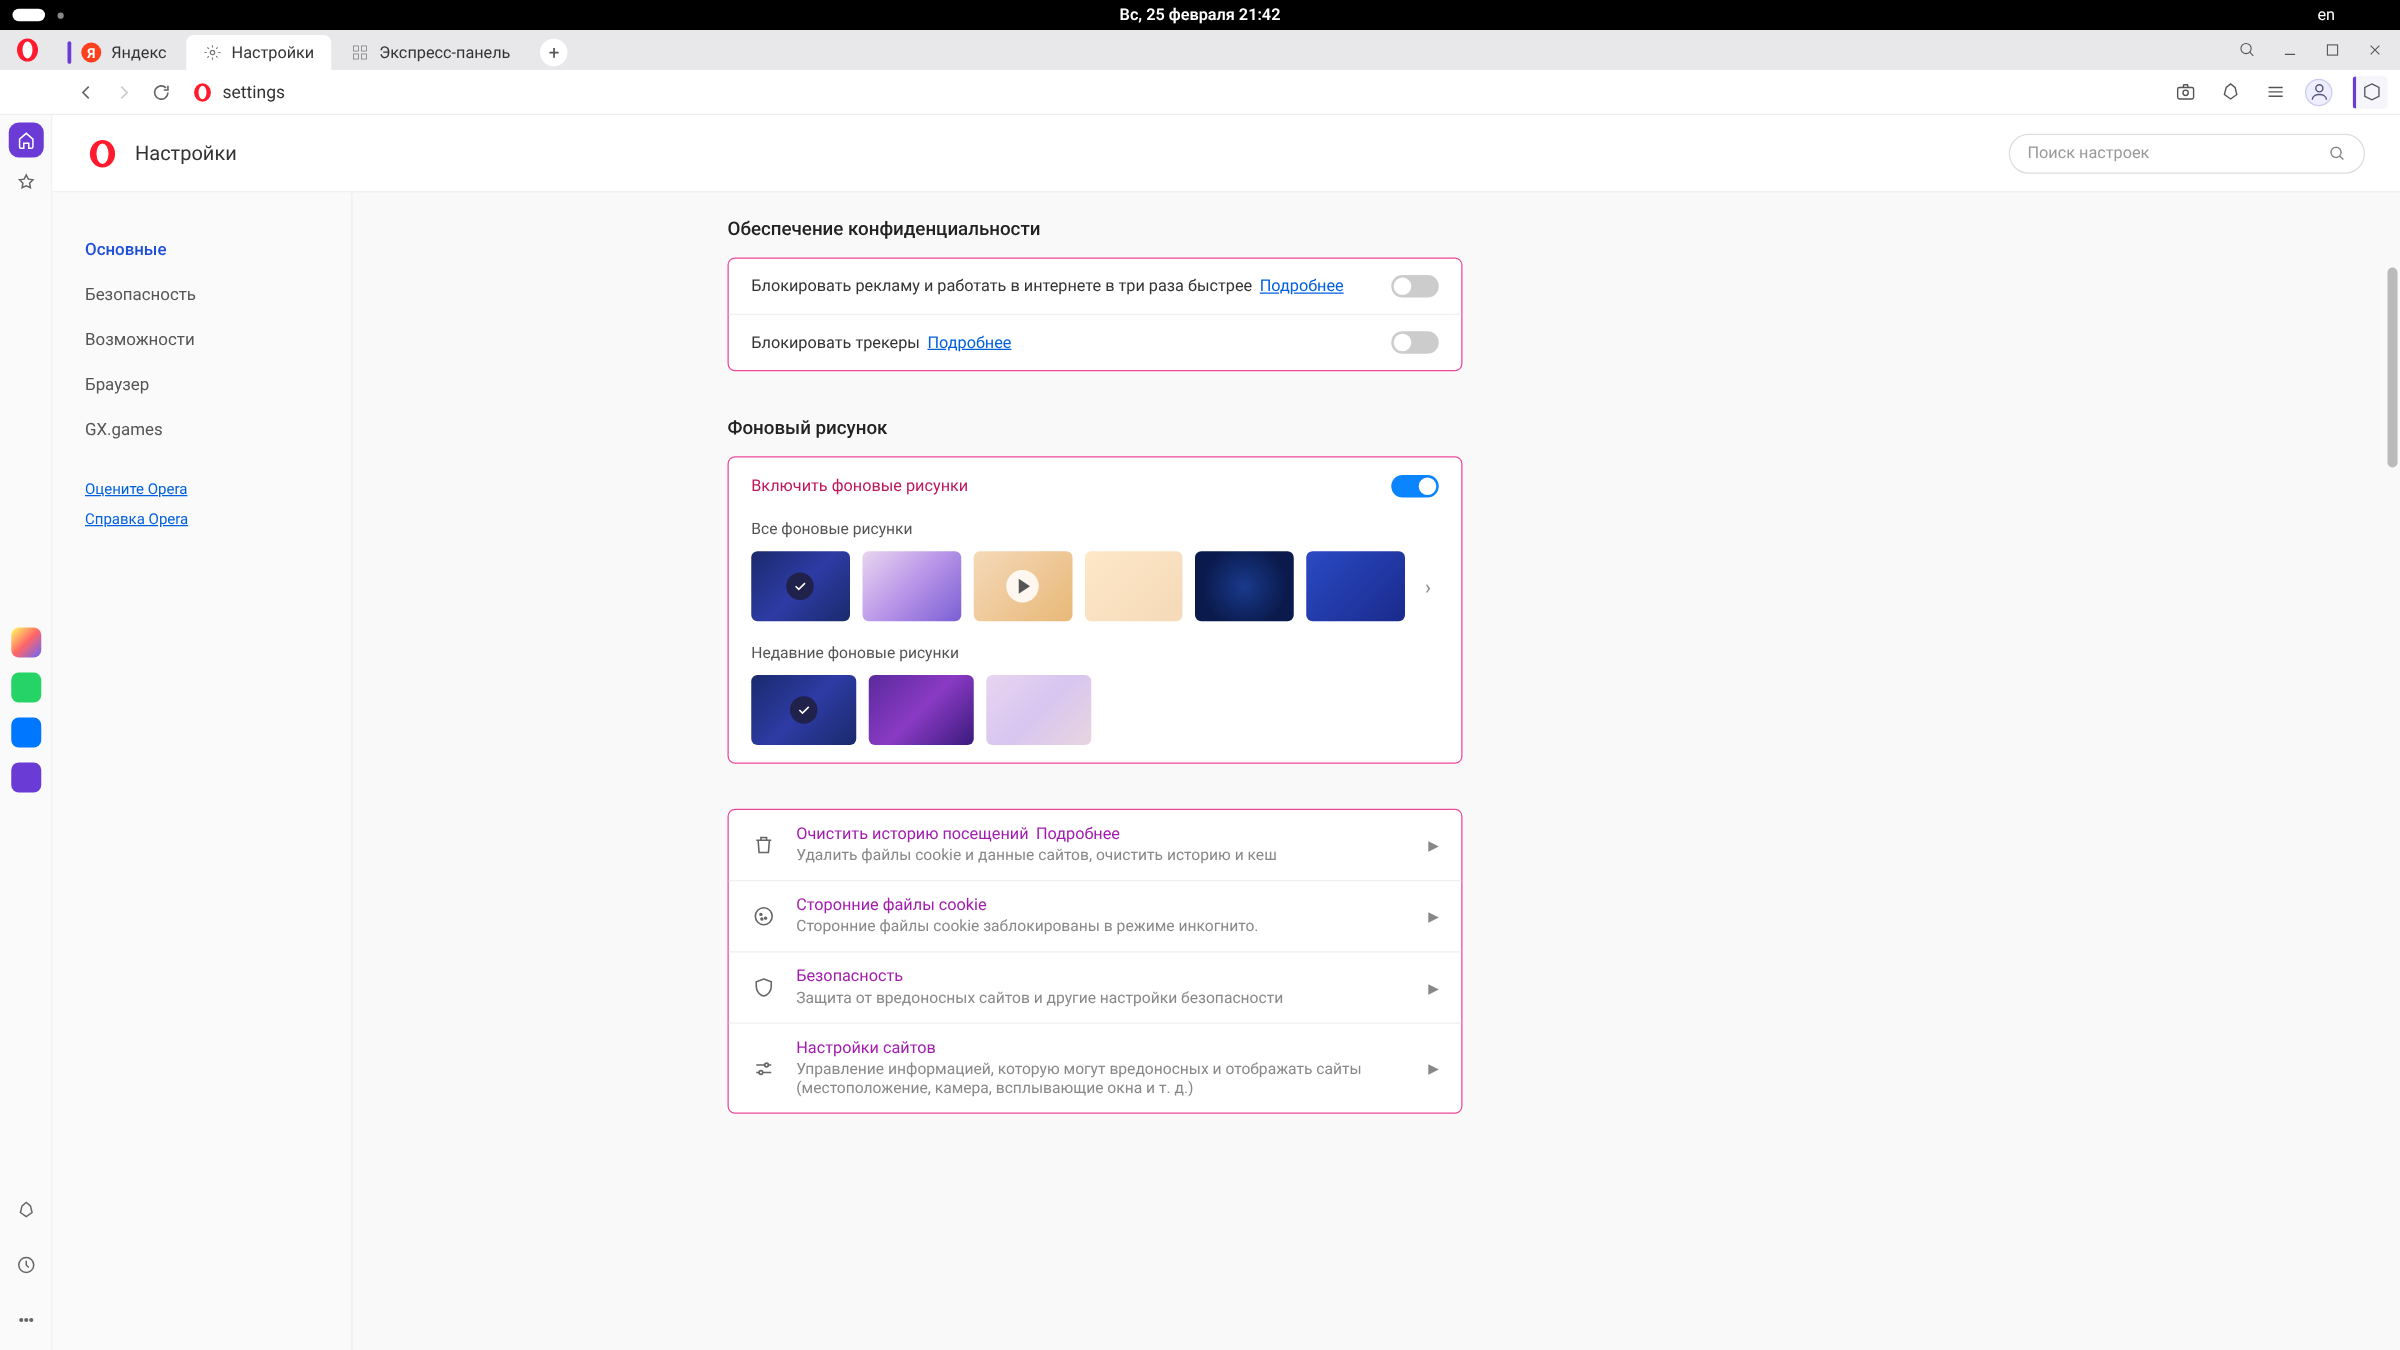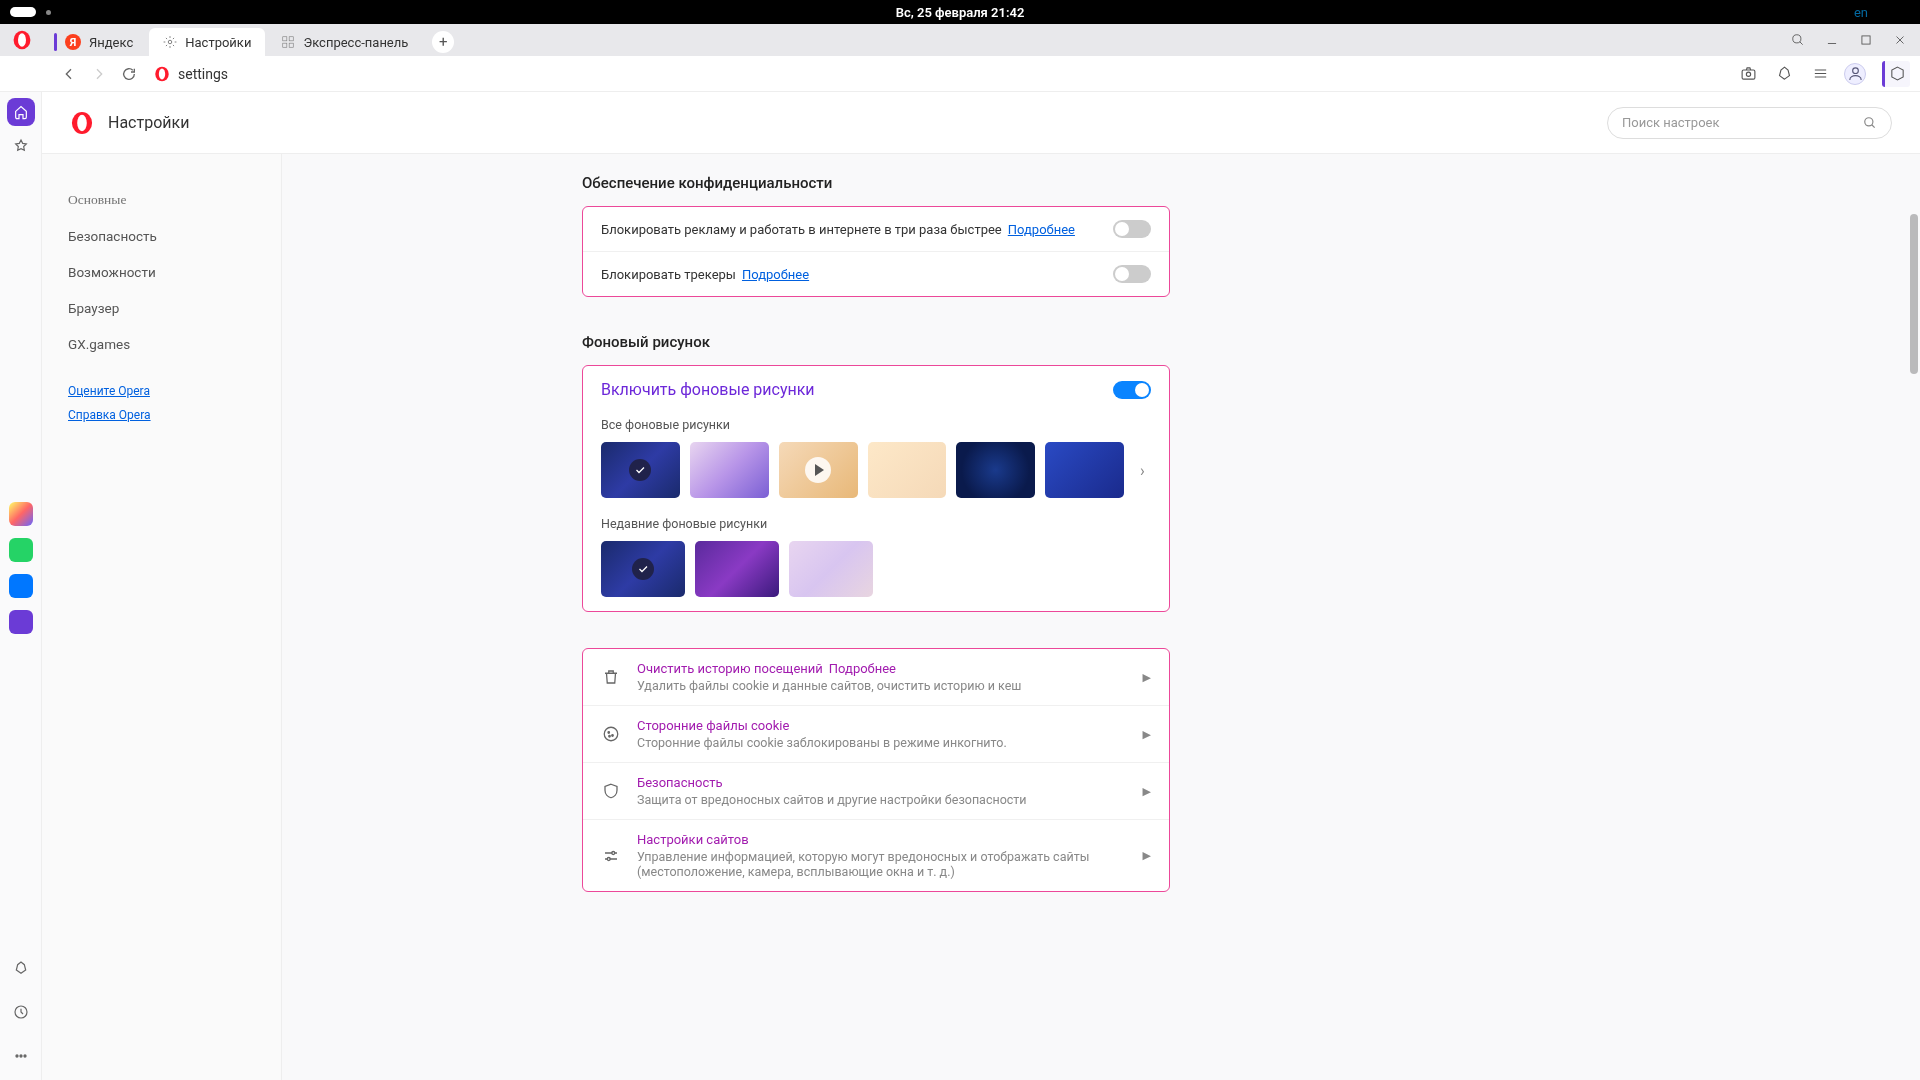--- a/index.html
+++ b/index.html
@@ -4,21 +4,21 @@
 <style>
 * { margin: 0; padding: 0; box-sizing: border-box; font-family: -apple-system, BlinkMacSystemFont, "Segoe UI", Roboto, sans-serif; }
 body { width: 1920px; height: 1080px; overflow: hidden; background: #000; }
 
 
 .osbar { height: 24px; background: #000; display: flex; align-items: center; color: #fff; font-size: 13px; padding: 0 10px; }
 .osbar .pill { width: 26px; height: 10px; border-radius: 6px; background: #fff; margin-right: 6px; }
 .osbar .dot { width: 5px; height: 5px; border-radius: 50%; background: #888; margin-left: 4px; }
 .osbar .center { position: absolute; left: 50%; transform: translateX(-50%); font-weight: 600; }
 .osbar .right { margin-left: auto; display: flex; gap: 14px; align-items: center; }
-.osbar .right svg, .osbar .right .lang { color: #0369a1; fill: #fff; }
+.osbar .right svg, .osbar .right .lang { color: #ffffff; fill: #fff; }
 
 
 .browser { position: absolute; top: 24px; left: 0; right: 0; bottom: 0; background: #fff; display: flex; flex-direction: column; }
 .tabbar { height: 32px; background: #e8e8eb; display: flex; align-items: flex-end; padding-left: 6px; position: relative; }
 .opera-o { width: 20px; height: 20px; margin: 0 8px 6px 6px; }
 .tabs { display: flex; align-items: flex-end; height: 100%; padding-bottom: 0; }
 .tab { height: 28px; display: flex; align-items: center; padding: 0 14px; font-size: 13px; color: #333; gap: 8px; border-radius: 6px 6px 0 0; margin-right: 2px; position: relative; }
 .tab.active { background: #fff; }
 .tab .ybar { width: 3px; height: 18px; background: #6b3bd6; border-radius: 2px; }
 .tab .yicon { width: 16px; height: 16px; background: #fc3f1d; border-radius: 50%; display: flex; align-items: center; justify-content: center; color: #fff; font-size: 11px; font-weight: 700; }
@@ -57,38 +57,38 @@
 
 .shdr { height: 62px; background: #fff; display: flex; align-items: center; padding: 0 28px; border-bottom: 1px solid #eee; }
 .shdr .ologo { width: 24px; height: 24px; margin-right: 14px; }
 .shdr .ttl { font-size: 16px; color: #333; }
 .shdr .search { margin-left: auto; width: 285px; height: 32px; border: 1px solid #ddd; border-radius: 16px; display: flex; align-items: center; padding: 0 14px; font-size: 13px; color: #999; }
 .shdr .search svg { width: 14px; height: 14px; margin-left: auto; stroke: #888; fill: none; stroke-width: 2; }
 
 .pbody { flex: 1; display: flex; min-height: 0; }
 .snav { width: 240px; background: #fafafa; border-right: 1px solid #eee; padding: 28px 14px; }
 .snav .ni { padding: 10px 12px; font-size: 13.5px; color: #555; cursor: pointer; border-radius: 4px; }
-.snav .ni.active { color: #737373; font-weight: 500; font-family: Liberation Serif, serif; }
+.snav .ni.active { color: #1d4ed8; font-weight: 500; }
 .snav .lk { display: block; margin-top: 22px; padding-left: 12px; font-size: 12px; color: #0060df; text-decoration: underline; cursor: pointer; }
 .snav .lk + .lk { margin-top: 10px; }
 
 .content { flex: 1; overflow-y: auto; padding: 20px 0 40px 300px; }
 .csec { width: 588px; margin-bottom: 36px; }
 .csec h2 { font-size: 15px; font-weight: 500; color: #222; margin-bottom: 14px; }
 .card { background: #fff; border: 1px solid #ec4899; border-radius: 6px; }
 .row { padding: 13px 18px; display: flex; align-items: center; font-size: 13px; color: #333; border-bottom: 1px solid #f0f0f0; }
 .row:last-child { border-bottom: none; }
 .row a { color: #0060df; text-decoration: underline; margin-left: 6px; font-size: 13px; cursor: pointer; }
 .toggle { margin-left: auto; width: 38px; height: 18px; border-radius: 10px; background: #ccc; position: relative; cursor: pointer; }
 .toggle::after { content: ''; position: absolute; width: 14px; height: 14px; border-radius: 50%; background: #fff; top: 2px; left: 2px; transition: left 0.2s; }
 .toggle.on { background: #0a84ff; }
 .toggle.on::after { left: 22px; }
 
 .wallp { padding: 14px 18px; }
-.wallp .wtitle { font-size: 16px; color: #6d28d9; display: flex; align-items: center; }
+.wallp .wtitle { font-size: 13px; color: #be185d; display: flex; align-items: center; }
 .wallp .wlabel { font-size: 12.5px; color: #555; margin: 18px 0 10px; }
 .wrow { display: flex; gap: 10px; align-items: center; }
 .thumb { width: 84px; height: 56px; border-radius: 5px; position: relative; cursor: pointer; overflow: hidden; }
 .thumb .chk { position: absolute; top: 50%; left: 50%; transform: translate(-50%,-50%); width: 22px; height: 22px; border-radius: 50%; background: rgba(30,30,60,0.85); display: flex; align-items: center; justify-content: center; }
 .thumb .chk svg { width: 12px; height: 12px; stroke: #fff; fill: none; stroke-width: 2.5; }
 .thumb .play { position: absolute; top: 50%; left: 50%; transform: translate(-50%,-50%); width: 26px; height: 26px; border-radius: 50%; background: rgba(255,255,255,0.85); display: flex; align-items: center; justify-content: center; }
 .thumb .play::after { content:''; border-left: 9px solid #555; border-top: 6px solid transparent; border-bottom: 6px solid transparent; margin-left: 2px; }
 .more-arrow { width: 18px; color: #888; display:flex; align-items:center; justify-content:center; cursor:pointer; }
 .btn-out { display: inline-block; padding: 7px 14px; border: 1px solid #ccc; border-radius: 4px; font-size: 13px; color: #333; margin-top: 18px; cursor: pointer; background: #fff; }
 .link-inline { color: #0060df; text-decoration: underline; font-size: 13px; margin-left: 12px; cursor: pointer; }

